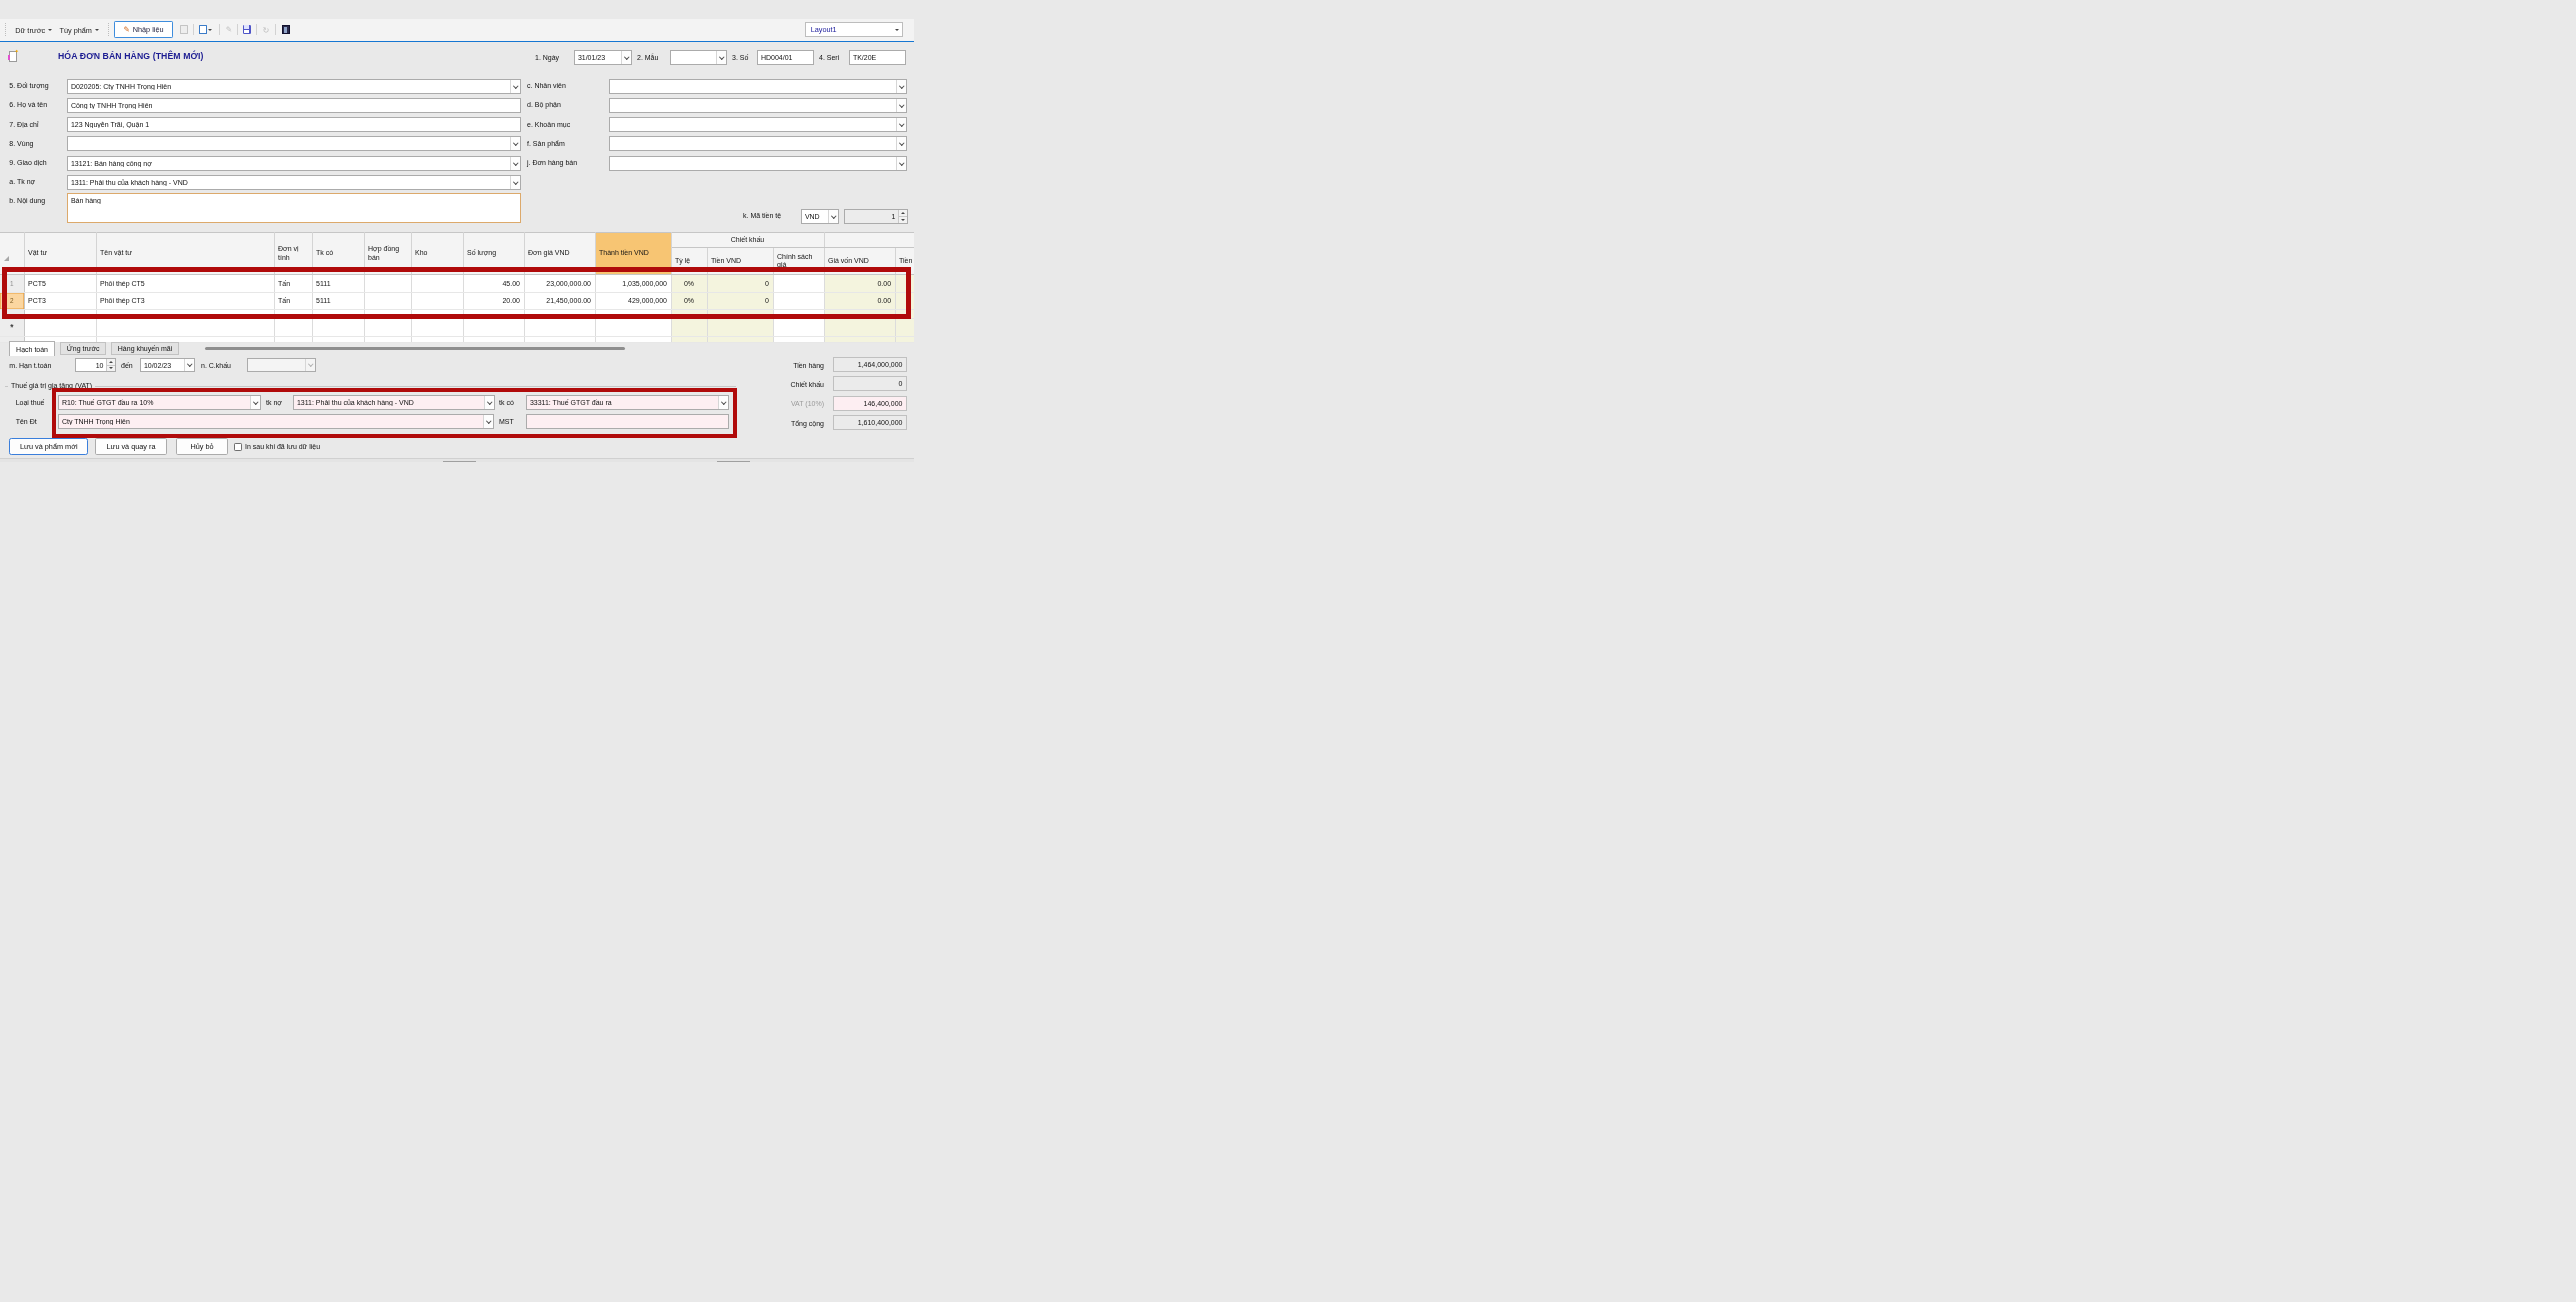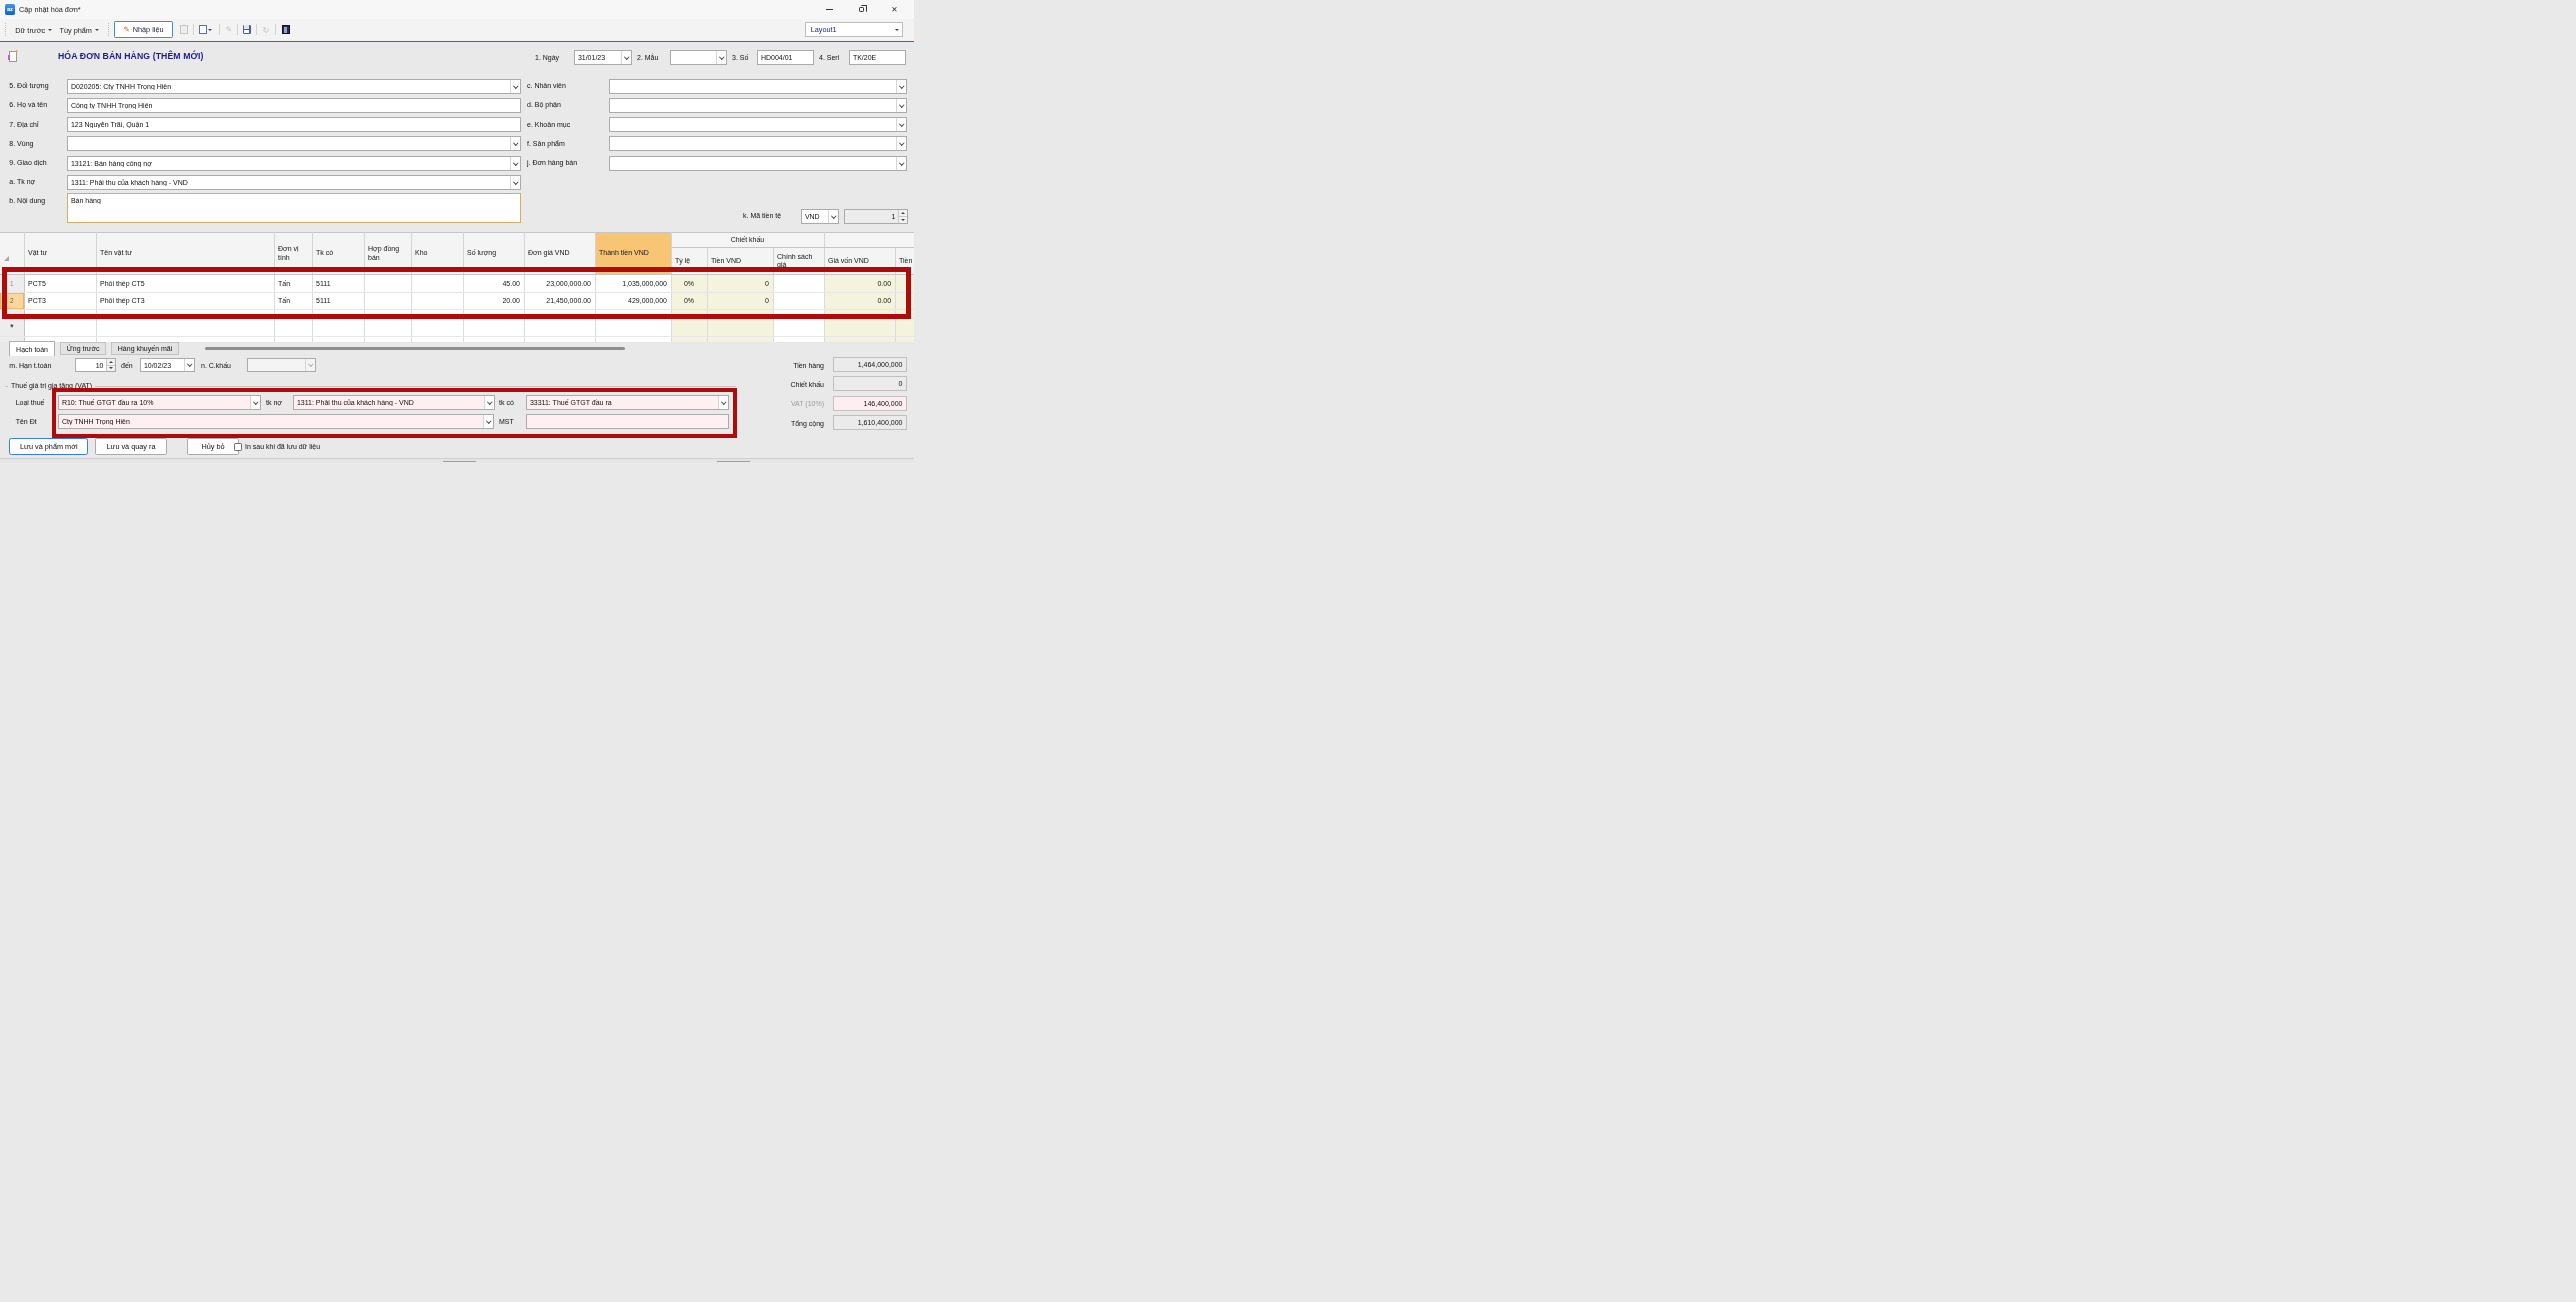--- a/index.html
+++ b/index.html
@@ -110,33 +110,20 @@
   .cb { position:absolute; left:234px; top:401px; width:7.6px; height:7.6px; background:#fff; border:0.6px solid #6e6e6e; border-radius:1.2px; }
 
   .footer-strip { position:absolute; left:0; top:416px; width:914px; height:4.1px; background:#e4e4e4; border-top:0.6px solid #d0d0d0; }
   .dash { position:absolute; top:1.7px; height:1.7px; width:33px; background:#9f9f9f; }
 </style>
 </head>
 <body>
 
 <div class="window">
 
-  <div class="titlebar">
-    <div class="app-icon">az</div>
-    <div class="win-title">Cập nhật hóa đơn*</div>
-    <div class="winbtn" style="left:816px">
-        <span class="glyph-min"></span>
-      </div>
-    <div class="winbtn" style="left:848px">
-        <span class="glyph-rest"></span>
-      </div>
-    <div class="winbtn" style="left:881px">
-        <span class="glyph-close">✕</span>
-      </div>
-  </div>
 
   <div class="toolbar">
     <span class="grip" style="left:4.7px"></span>
     <div class="menu-item" style="left:11.7px">
       <span>Dữ trước</span>
         <span class="caret"></span>
     </div>
     <div class="menu-item" style="left:56px">
       <span>Tùy phẩm</span>
         <span class="caret"></span>
@@ -529,21 +516,21 @@
     <div class="tot" style="left:833px;top:373px;width:74px">
         <span>1,610,400,000</span>
       </div>
 
     <div class="btn default" style="left:9.3px;width:79px">
         <span>Lưu và phẩm mới</span>
       </div>
     <div class="btn" style="left:95px;width:72px">
         <span>Lưu và quay ra</span>
       </div>
-    <div class="btn" style="left:187px;width:52px">
+    <div class="btn" style="left:176px;width:52px">
         <span>Hủy bỏ</span>
       </div>
     <span class="cb"></span>
     <span class="lbl" style="left:245px;top:401px">In sau khi đã lưu dữ liệu</span>
 
     <div class="footer-strip">
       <span class="dash" style="left:443px"></span>
       <span class="dash" style="left:717px"></span>
     </div>
   </div>

